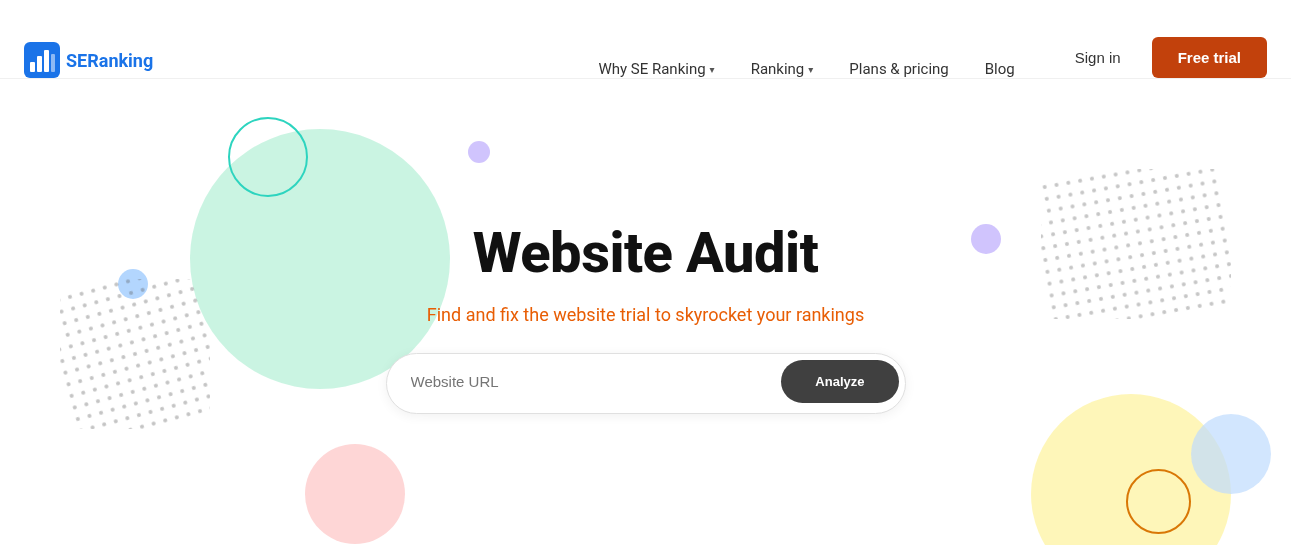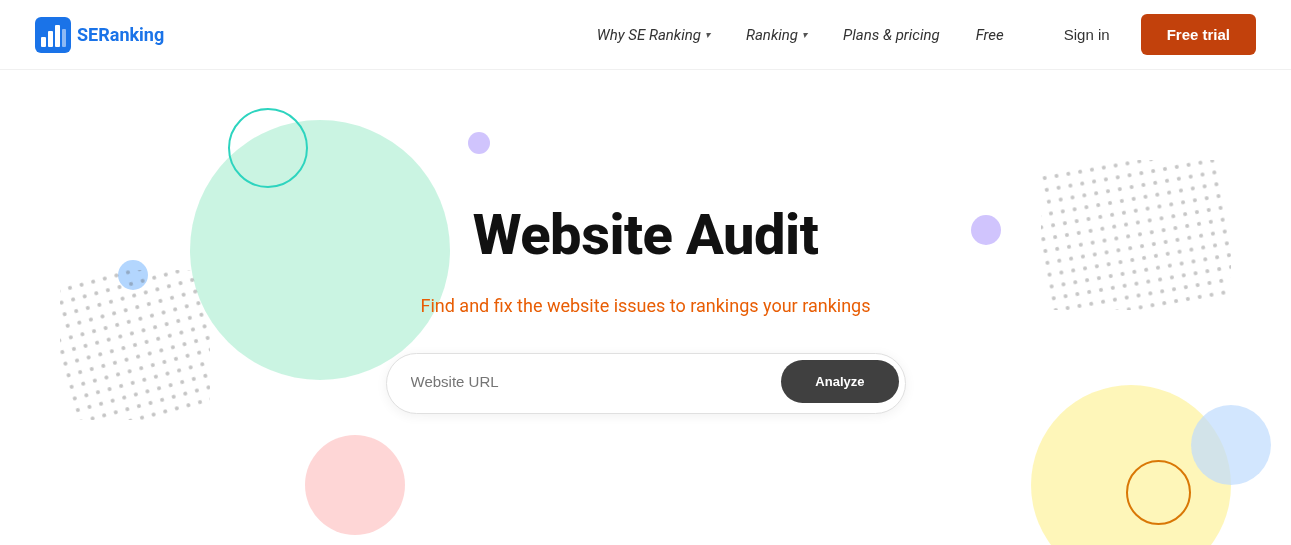--- a/index.html
+++ b/index.html
@@ -7,23 +7,23 @@
       font-family: -apple-system, BlinkMacSystemFont, 'Segoe UI', Roboto, Helvetica, Arial, sans-serif;
       background: #ffffff;
       overflow: hidden;
       width: 1291px;
       height: 545px;
     }
 
     
     .navbar {
       display: flex;
-      align-items: center;
-      padding: 0 35px;
-      height: 70px;
+      align-items: flex-end;
+      padding: 0 24px;
+      height: 79px;
       background: #fff;
       border-bottom: 1px solid #f0f0f0;
       position: relative;
       z-index: 10;
     }
     .logo {
       display: flex;
       align-items: center;
       gap: 6px;
       margin-right: auto;
@@ -48,21 +48,20 @@
       margin-right: 60px;
     }
     .nav-link {
       font-size: 15px;
       color: #333;
       text-decoration: none;
       cursor: pointer;
       display: flex;
       align-items: center;
       gap: 4px;
-      font-style: italic;
     }
     .chevron {
       font-size: 10px;
       color: #555;
     }
     .nav-actions {
       display: flex;
       align-items: center;
       gap: 31px;
     }
@@ -211,21 +210,21 @@
     }
 
     
     .hero-content {
       position: relative;
       z-index: 5;
       display: flex;
       flex-direction: column;
       align-items: center;
       text-align: center;
-      gap: 27px;
+      gap: 18px;
     }
 
     .hero-title {
       font-size: 56px;
       font-weight: 800;
       color: #111;
       letter-spacing: -0.5px;
     }
 
     .hero-subtitle {
@@ -295,21 +294,21 @@
       <span class="chevron">▾</span>
     </a>
     <a class="nav-link" href="#">
       <span>Ranking</span>
       <span class="chevron">▾</span>
     </a>
     <a class="nav-link" href="#">
       <span>Plans &amp; pricing</span>
     </a>
     <a class="nav-link" href="#">
-      <span>Free</span>
+      <span>Blog</span>
     </a>
   </div>
 
   <div class="nav-actions">
     <button class="signin-btn">Sign in</button>
     <button class="free-trial-btn">Free trial</button>
   </div>
 </nav>
 
 <section class="hero">
@@ -342,21 +341,21 @@
         <pattern id="dotpattern-r" x="0" y="0" width="12" height="12" patternUnits="userSpaceOnUse">
           <circle cx="3" cy="3" r="2" fill="#444" opacity="0.3"></circle>
         </pattern>
       </defs>
       <rect width="190" height="150" fill="url(#dotpattern-r)" transform="rotate(-10 95 75)"></rect>
     </svg>
   </div>
 
   <div class="hero-content">
     <h1 class="hero-title">Website Audit</h1>
-    <p class="hero-subtitle">Find and fix the website issues to rankings your rankings</p>
+    <p class="hero-subtitle">Find and fix the website trial to skyrocket your rankings</p>
 
     <div class="search-bar">
       <input class="search-input" type="text" placeholder="Website URL" style="">
       <button class="analyze-btn">Analyze</button>
     </div>
   </div>
 
 </section>
 
 </body></html>

